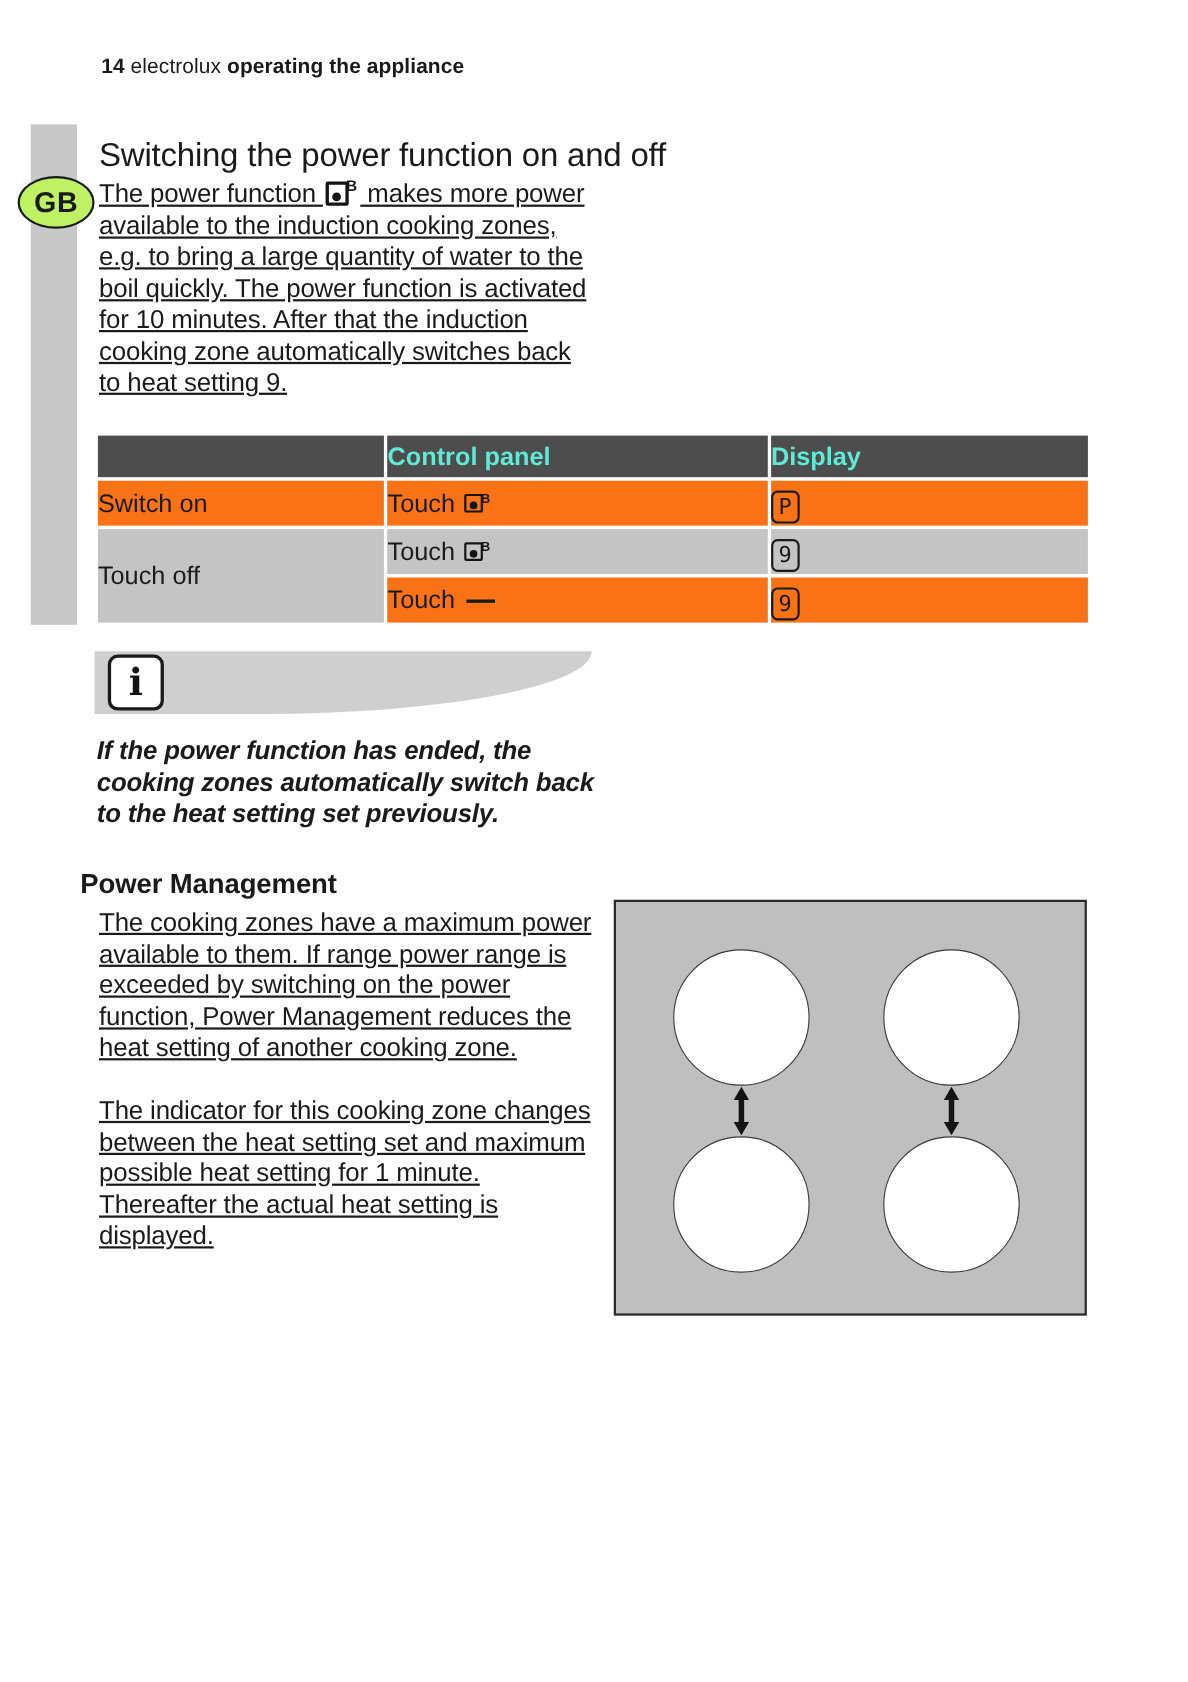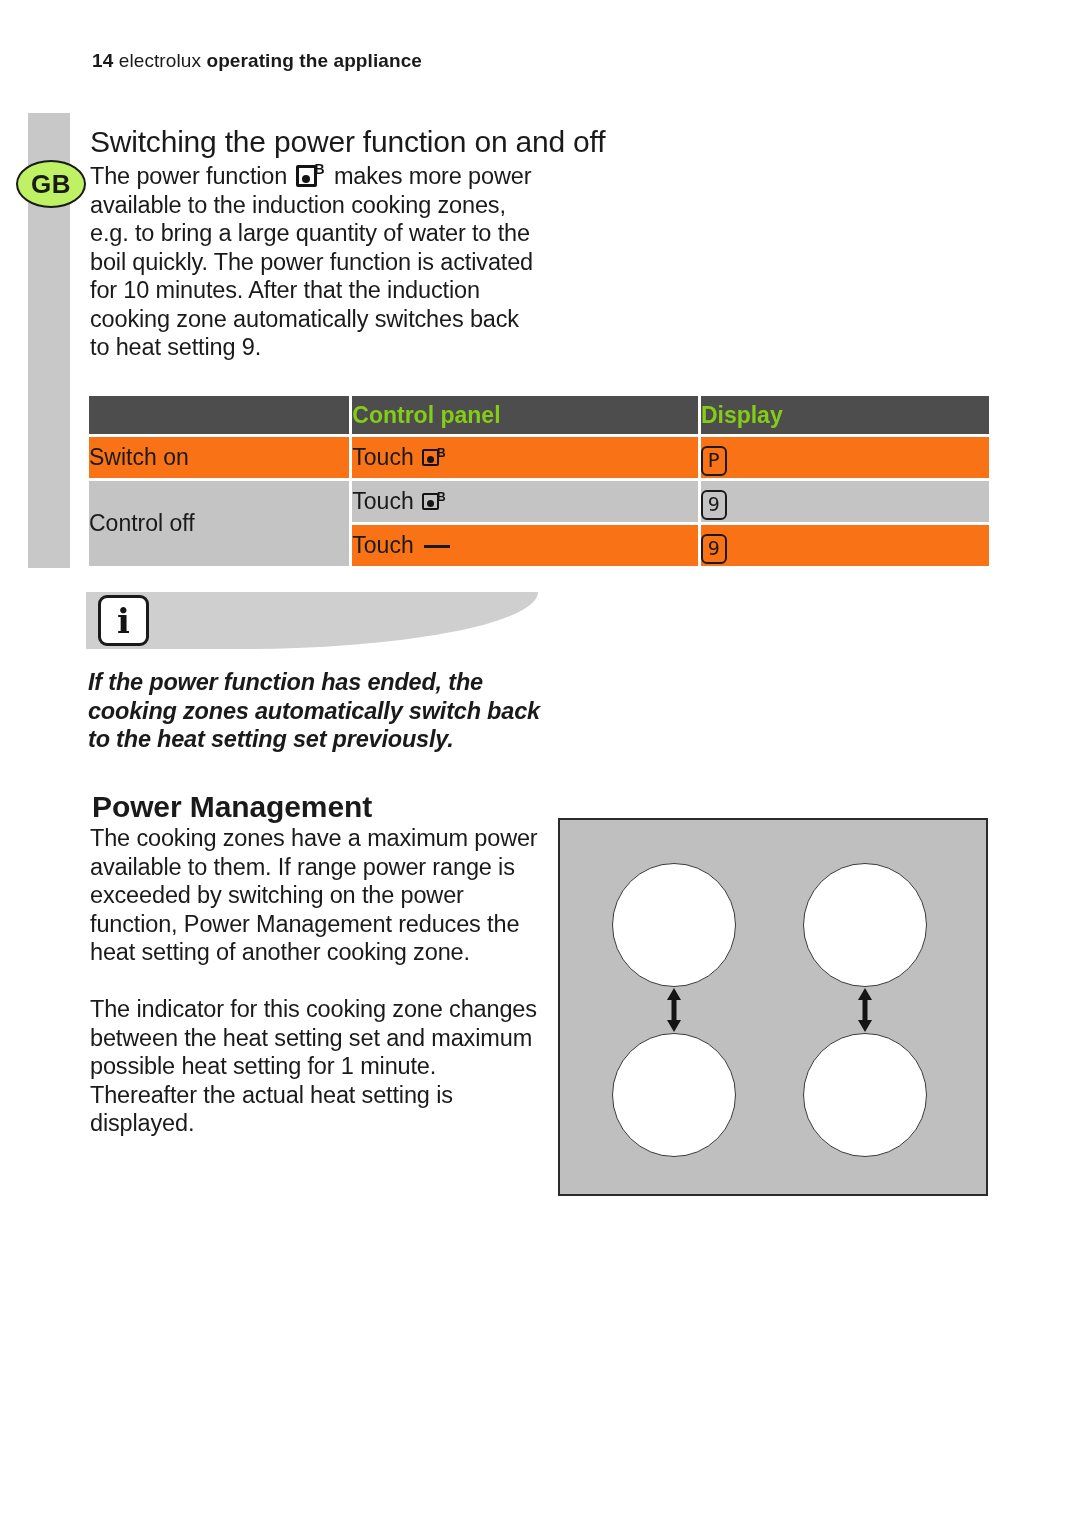--- a/index.html
+++ b/index.html
@@ -67,20 +67,21 @@
     white-space: nowrap;
   }
 
   
   .para {
     position: absolute;
     font-size: 23.5px;
     line-height: 28.5px;
     letter-spacing: -0.15px;
     color: #1a1a1a;
+    text-decoration: underline;
   }
   .para-intro { left: 90px; top: 162px; width: 452px; }
   .para-pm1   { left: 90px; top: 824px; width: 452px; }
   .para-pm2   { left: 90px; top: 995px; width: 452px; }
 
   
   .pf-icon {
     display: inline-block;
     position: relative;
     width: 24px;
@@ -126,21 +127,21 @@
     border-spacing: 3px 0;
     font-size: 23px;
   }
   .ctrl-table td, .ctrl-table th {
     padding: 0;
     vertical-align: middle;
     text-align: left;
   }
   .th-cell {
     background: #4d4d4d;
-    color: #84cc16;
+    color: #5eead4;
     font-weight: bold;
     font-size: 23px;
     height: 38px;
     padding-left: 12px;
   }
   .th-cell.blank { background: #4d4d4d; }
   .c1 { width: 262px; }
   .c2 { width: 348px; }
   .c3 { width: 290px; }
 
@@ -227,23 +228,23 @@
     top: 668px;
     width: 452px;
     font-size: 23.5px;
     line-height: 28.5px;
     font-weight: bold;
     letter-spacing: -0.2px;
     font-style: italic;
   }
   .subheading {
     position: absolute;
-    left: 92px;
+    left: 73px;
     top: 790px;
-    font-size: 30px;
+    font-size: 25px;
     font-weight: bold;
     letter-spacing: -0.1px;
   }
 
   
   .hob {
     position: absolute;
     left: 558px;
     top: 818px;
     width: 430px;
@@ -312,21 +313,21 @@
       <span class="seg-chip">P</span>
     </td>
   </tr>
   <tr class="spacer-row">
         <td></td>
         <td></td>
         <td></td>
       </tr>
 
   <tr class="row-dark">
-    <td class="cell-merge c1" rowspan="3">Control off</td>
+    <td class="cell-merge c1" rowspan="3">Touch off</td>
     <td class="cell c2">
       <span>Touch</span>
       <span class="pf-icon"><span class="box"></span><span class="dot"></span><span class="bee">B</span></span>
     </td>
     <td class="cell c3">
       <span class="seg-chip">9</span>
     </td>
   </tr>
   <tr class="spacer-row">
         <td></td>

